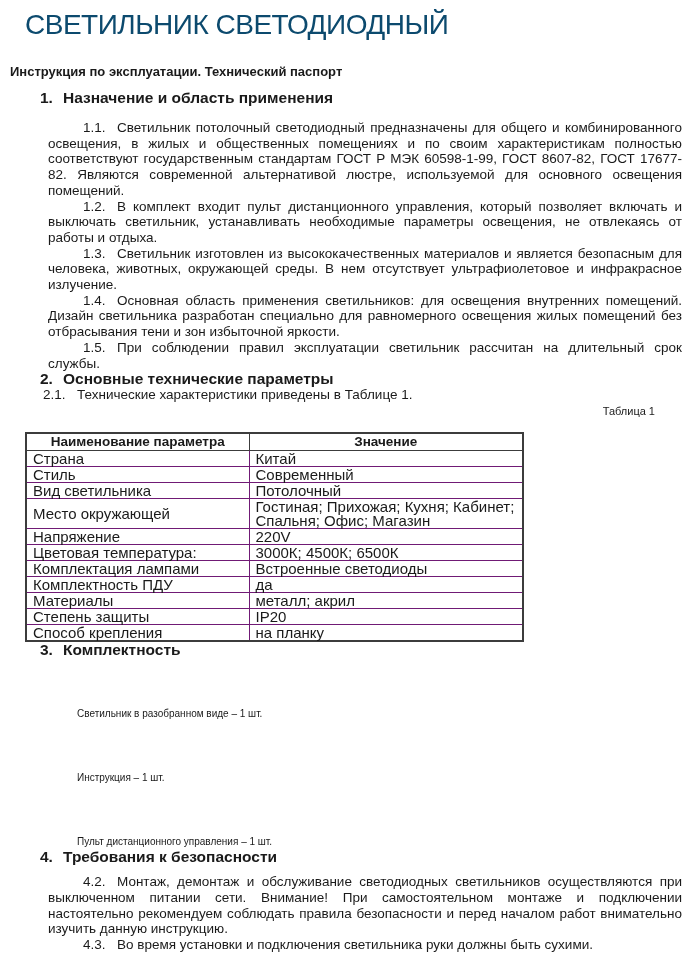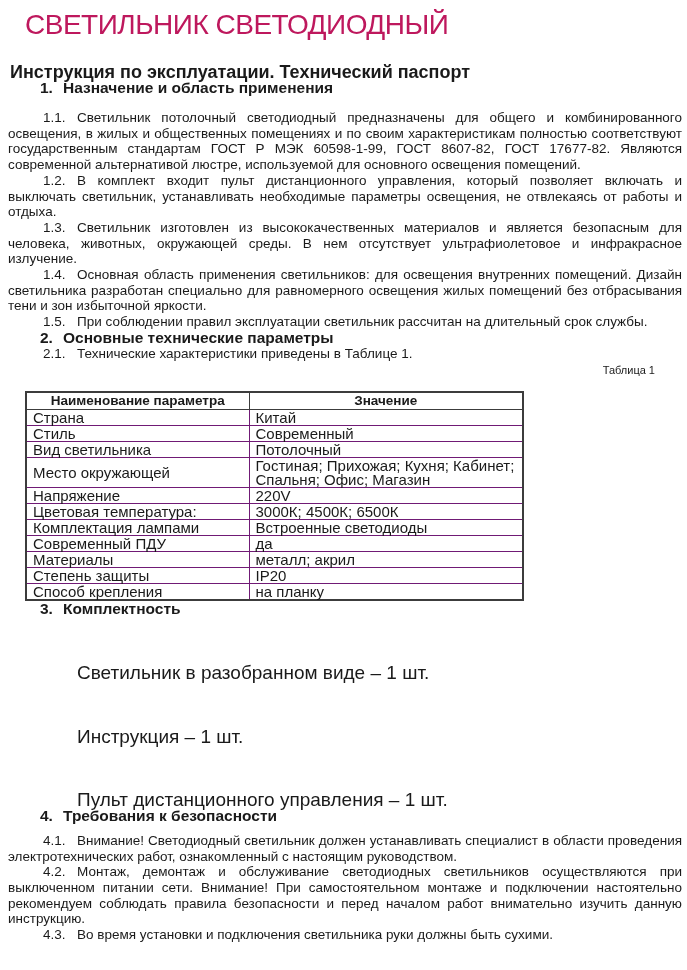--- a/index.html
+++ b/index.html
@@ -5,36 +5,36 @@
 <style>
   html,body{margin:0;padding:0;background:#ffffff;}
   .page{
     width:687px;height:970px;box-sizing:border-box;
     background:#ffffff;color:#1a1a1a;
     font-family:"Liberation Sans","DejaVu Sans",sans-serif;
     padding:10px 5px 0 8px;overflow:hidden;position:relative;
   }
   .doc-title{
     font-size:28px;font-weight:normal;letter-spacing:-0.5px;
-    margin:0 0 0 17px;line-height:30px;color:#be185d;
+    margin:0 0 0 17px;line-height:30px;color:#0c4a6e;
   }
   .doc-subtitle{
-    font-size:18px;font-weight:bold;line-height:16px;
-    margin:24px 0 0 2px;
+    font-size:13px;font-weight:bold;line-height:16px;
+    margin:24px 0 10px 2px;
   }
   h2.sec{
     font-size:15.5px;font-weight:bold;line-height:16px;margin:0;
     margin-left:32px;
   }
   .sec1{margin-top:19px;}
   .sec2{margin-top:11px;}
   .sec3{margin-top:36px;}
   .sec4{margin-top:21px;}
   .hnum{display:inline-block;width:23px;}
-  .paras{margin-top:14px;}
+  .paras{margin-top:14px;margin-left:40px;}
   .paras-s4{margin-top:9px;}
   p.para{
     font-size:13.5px;line-height:15.7px;text-align:justify;
     text-indent:35px;margin:0;
   }
   .pnum{display:inline-block;min-width:34px;text-indent:0;}
   .para-single{margin-top:13px;}
   .tbl-caption{
     font-size:11px;line-height:15px;text-align:right;
     margin:1px 27px 13px 0;
@@ -47,21 +47,21 @@
   table.params col.c1{width:223px;}
   table.params th{
     border:1px solid #3c3c3c;font-size:13.5px;font-weight:bold;
     text-align:center;padding:1px 6px;line-height:14.5px;
   }
   table.params td{
     border:1px solid #701a75;font-size:15px;
     padding:0.5px 6px;line-height:14px;
   }
   .kit{margin-top:17px;}
-  .kit-line{font-size:19px;line-height:15.6px;margin-left:69px;margin-top:48px;}
+  .kit-line{font-size:10px;line-height:15.6px;margin-left:69px;margin-top:48px;}
 </style>
 </head>
 <body>
 
 <div class="page">
 
   <h1 class="doc-title">СВЕТИЛЬНИК СВЕТОДИОДНЫЙ</h1>
 
   <div class="doc-subtitle">Инструкция по эксплуатации. Технический паспорт</div>
 
@@ -115,21 +115,21 @@
         </tr>
       <tr>
           <td>Цветовая температура:</td>
           <td>3000К; 4500К; 6500К</td>
         </tr>
       <tr>
           <td>Комплектация лампами</td>
           <td>Встроенные светодиоды</td>
         </tr>
       <tr>
-          <td>Современный ПДУ</td>
+          <td>Комплектность ПДУ</td>
           <td>да</td>
         </tr>
       <tr>
           <td>Материалы</td>
           <td>металл; акрил</td>
         </tr>
       <tr>
           <td>Степень защиты</td>
           <td>IP20</td>
         </tr>
@@ -144,18 +144,17 @@
 
   <div class="kit">
     <div class="kit-line">Светильник в разобранном виде – 1 шт.</div>
     <div class="kit-line">Инструкция – 1 шт.</div>
     <div class="kit-line">Пульт дистанционного управления – 1 шт.</div>
   </div>
 
   <h2 class="sec sec4"><span class="hnum">4.</span><span>Требования к безопасности</span></h2>
 
   <div class="paras paras-s4">
-    <p class="para"><span class="pnum">4.1.</span><span>Внимание! Светодиодный светильник должен устанавливать специалист в области проведения электротехнических работ, ознакомленный с настоящим руководством.</span></p>
     <p class="para"><span class="pnum">4.2.</span><span>Монтаж, демонтаж и обслуживание светодиодных светильников осуществляются при выключенном питании сети. Внимание! При самостоятельном монтаже и подключении настоятельно рекомендуем соблюдать правила безопасности и перед началом работ внимательно изучить данную инструкцию.</span></p>
     <p class="para"><span class="pnum">4.3.</span><span>Во время установки и подключения светильника руки должны быть сухими.</span></p>
   </div>
 
 </div>
 
 </body></html>

